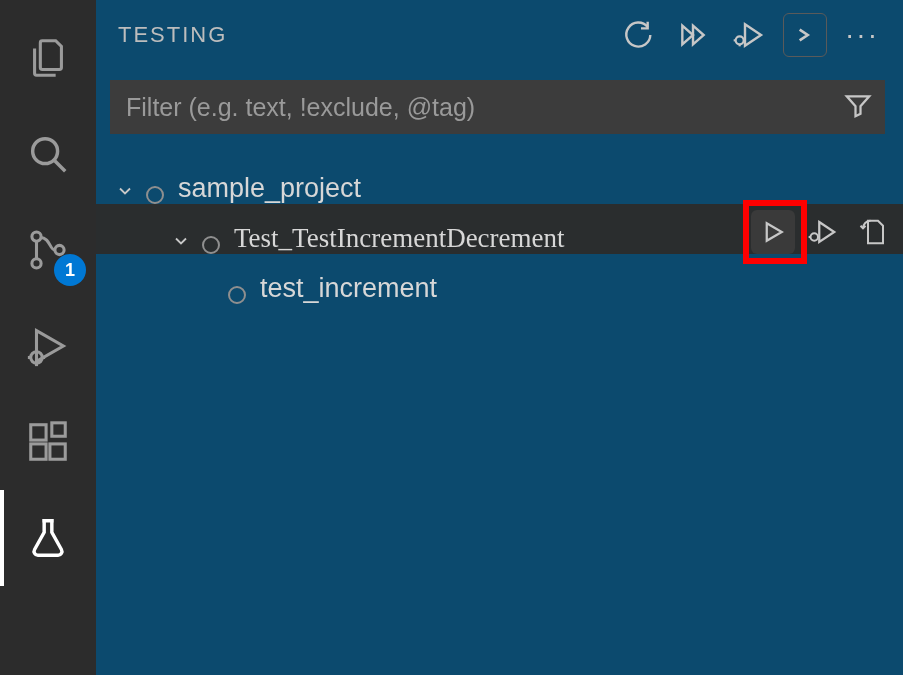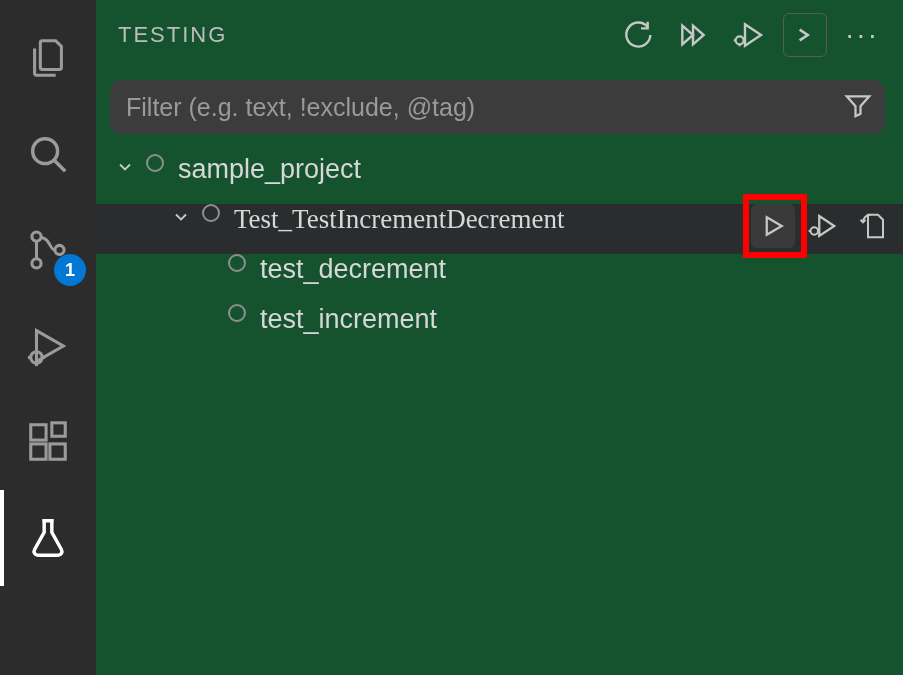--- a/index.html
+++ b/index.html
@@ -9,40 +9,40 @@
   
   .activity-bar { width: 96px; background: #2c2c2c; display: flex; flex-direction: column; align-items: center; padding-top: 10px; }
   .activity-item { width: 96px; height: 96px; display: flex; align-items: center; justify-content: center; position: relative; cursor: pointer; }
   .activity-item svg { width: 46px; height: 46px; stroke: #9b9b9b; fill: none; }
   .activity-item.active { }
   .activity-item.active::before { content:""; position:absolute; left:0; top:0; width:4px; height:100%; background:#ffffff; }
   .activity-item.active svg { stroke: #ffffff; }
   .badge { position:absolute; left:54px; top:52px; min-width:32px; height:32px; border-radius:16px; background:#0078d4; color:#fff; font-size:18px; font-weight:600; display:flex; align-items:center; justify-content:center; padding:0 4px; }
 
   
-  .panel { flex:1; background:#14532d; display:flex; flex-direction:column; }
+  .panel { flex:1; background:#0c4a6e; display:flex; flex-direction:column; }
   .panel-header { height:70px; display:flex; align-items:center; padding:0 18px 0 22px; }
   .panel-title { flex:1; font-size:22px; letter-spacing:2px; color:#bdbdbd; font-weight:400; }
   .header-actions { display:flex; align-items:center; gap:12px; }
   .icon-btn { width:44px; height:44px; display:flex; align-items:center; justify-content:center; border-radius:6px; cursor:pointer; }
   .icon-btn svg { width:32px; height:32px; stroke:#c7c7c7; fill:none; }
   .icon-btn.box { border:1px solid #5a5a5a; border-radius:6px; }
   .ellipsis { font-size:28px; color:#c7c7c7; letter-spacing:2px; padding:0 6px; cursor:pointer; }
 
   
   .filter-row { padding: 10px 18px 10px 14px; }
-  .filter-box { position:relative; background:#3c3c3c; height:54px; border-radius:12px; display:flex; align-items:center; padding:0 56px 0 16px; }
+  .filter-box { position:relative; background:#3c3c3c; height:54px; border-radius:0; display:flex; align-items:center; padding:0 56px 0 16px; }
   .filter-input { background:transparent; border:none; outline:none; width:100%; color:#cccccc; font-size:25px; }
   .filter-input::placeholder { color:#9a9a9a; }
   .funnel { position:absolute; right:12px; top:50%; transform:translateY(-50%); }
   .funnel svg { width:30px; height:30px; stroke:#c7c7c7; fill:none; }
 
   
   .tree { padding-top:10px; font-size:27px; }
-  .tree-row { display:flex; align-items:flex-start; height:50px; padding-right:8px; }
+  .tree-row { display:flex; align-items:flex-end; height:50px; padding-right:8px; }
   .tree-row.hover { background:#2a2d2e; }
   .indent { display:inline-block; }
   .chevron { width:26px; height:26px; display:flex; align-items:center; justify-content:center; margin-right:6px; color:#c8c8c8; }
   .chevron svg { width:20px; height:20px; stroke:#c8c8c8; fill:none; }
   .status-circle { width:18px; height:18px; border:2.5px solid #8f8f8f; border-radius:50%; margin:0 14px 0 2px; flex-shrink:0; }
   .node-label { color:#d7d7d7; white-space:nowrap; }
   .row-actions { margin-left:auto; display:flex; align-items:center; gap:6px; }
   .row-action { width:44px; height:44px; display:flex; align-items:center; justify-content:center; border-radius:6px; cursor:pointer; }
   .row-action svg { width:30px; height:30px; stroke:#c7c7c7; fill:none; }
   .row-action.highlight-bg { background:#3a3a3a; }
@@ -191,22 +191,17 @@
                 <path d="M4 9a6 6 0 0 1 6-6" stroke-width="1.6"></path>
                 <polyline points="2,7 4,9 6,7" stroke-width="1.6"></polyline>
               </svg>
           </div>
         </div>
       </div>
 
       <div class="tree-row">
         <span class="indent" style="width:130px"></span>
         <span class="status-circle"></span>
-        <span class="node-label">test_decrement</span>
-      </div>
-      <div class="tree-row">
-        <span class="indent" style="width:130px"></span>
-        <span class="status-circle"></span>
         <span class="node-label">test_increment</span>
       </div>
     </div>
   </div>
 </div>
 
 </body></html>

